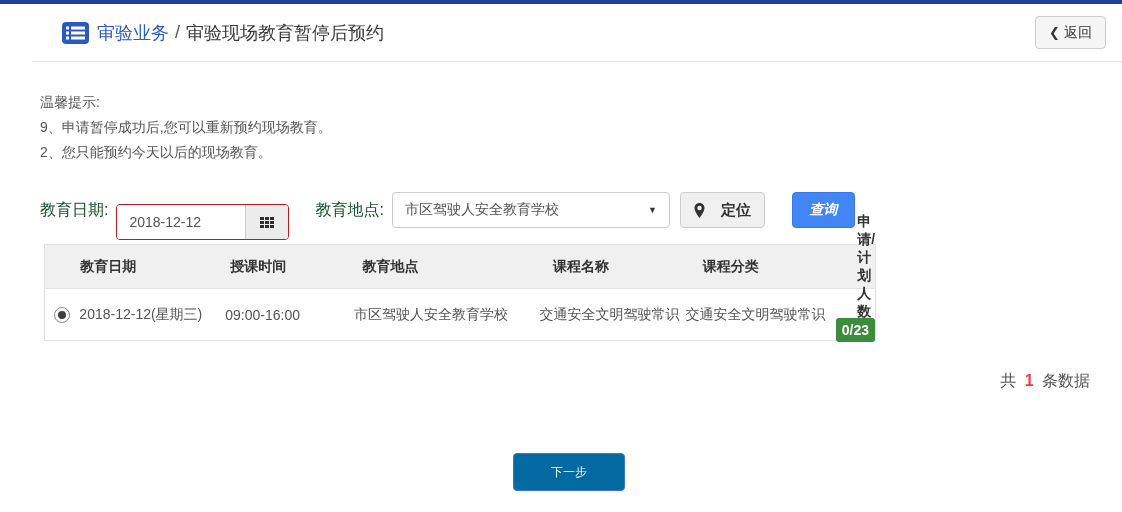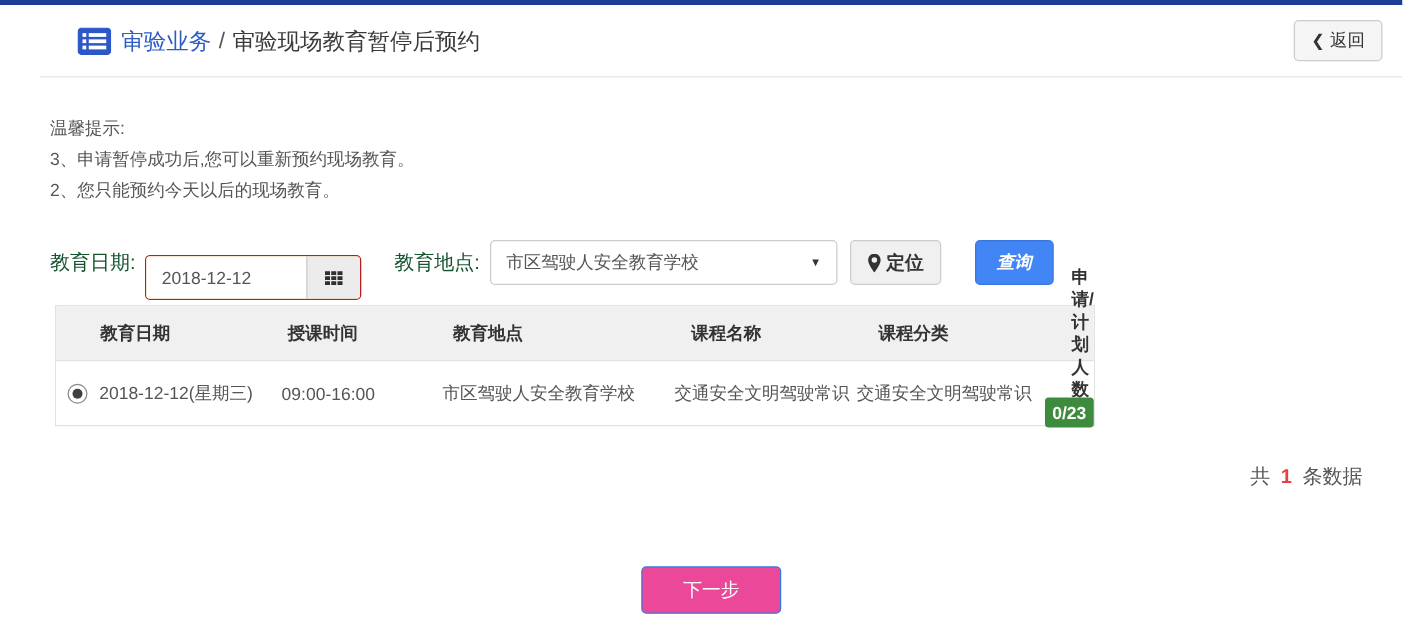--- a/index.html
+++ b/index.html
@@ -37,21 +37,21 @@
   .grid-icon i { background: #2f2f2f; }
 
   .loc-label { margin-left: 26px; }
   .select-box { margin-left: 8px; width: 278px; height: 36px; border: 1px solid #ccc; border-radius: 4px;
     background: #fff; display: flex; align-items: center; justify-content: space-between;
     padding: 0 12px; font-size: 14px; color: #555; cursor: pointer; }
   .caret { font-size: 9px; color: #333; }
 
   .locate-btn { margin-left: 10px; height: 36px; padding: 0 13px; background: #f0f0f0;
     border: 1px solid #ccc; border-radius: 4px; font-size: 15px; font-weight: bold; color: #333;
-    display: flex; align-items: center; gap: 4px; cursor: pointer; font-family: inherit; }
+    display: flex; align-items: center; gap: 16px; cursor: pointer; font-family: inherit; }
   .pin-icon { width: 11px; height: 15px; display: inline-block; }
 
   .search-btn { margin-left: 27px; height: 36px; width: 63px; background: #4285f4;
     border: 1px solid #3a76e0; border-radius: 4px; color: #fff; font-size: 14px; font-weight: bold;
     cursor: pointer; font-family: inherit; font-style: italic; }
 
   
   .table { margin: 16px 0 0 44px; width: 832px; border: 1px solid #e2e2e2; }
   .trow { display: flex; align-items: center; }
   .thead { height: 43px; background: #f0f0f0; font-size: 14px; font-weight: bold; color: #333; }
@@ -65,22 +65,22 @@
     border-radius: 50%; background: #3f3f3f; }
   .badge { display: inline-block; background: #3d8b3d; color: #fff; font-weight: bold;
     font-size: 14px; padding: 4px 6px; border-radius: 3px; margin-top: 30px; }
 
   
   .summary { margin: 30px 32px 0 0; text-align: right; font-size: 16px; color: #555; }
   .count { color: #e2433f; font-weight: bold; padding: 0 4px; }
 
   
   .footer { display: flex; justify-content: center; margin-top: 61px; }
-  .next-btn { width: 112px; height: 38px; background: #ec4899; border: 1px solid #3a76e0;
-    border-radius: 4px; color: #fff; font-size: 15px; cursor: pointer; font-family: inherit;
+  .next-btn { width: 112px; height: 38px; background: #0369a1; border: 1px solid #3a76e0;
+    border-radius: 4px; color: #fff; font-size: 12px; cursor: pointer; font-family: inherit;
     margin-left: 16px; }
 </style>
 </head>
 <body>
 
 <div class="top-border"></div>
 
 <div class="header">
   <div class="header-left">
     <span class="doc-icon">
@@ -99,21 +99,21 @@
     <span class="page-title">审验现场教育暂停后预约</span>
   </div>
   <button class="back-btn">
     <span class="back-arrow">❮</span>
     <span>返回</span>
   </button>
 </div>
 
 <div class="tips">
   <div>温馨提示:</div>
-  <div>3、申请暂停成功后,您可以重新预约现场教育。</div>
+  <div>9、申请暂停成功后,您可以重新预约现场教育。</div>
   <div>2、您只能预约今天以后的现场教育。</div>
 </div>
 
 <div class="filters">
   <span class="filter-label">教育日期:</span>
   <div class="date-group">
     <input class="date-input" value="2018-12-12" style="">
     <span class="date-addon">
       <span class="grid-icon">
         <i></i>

